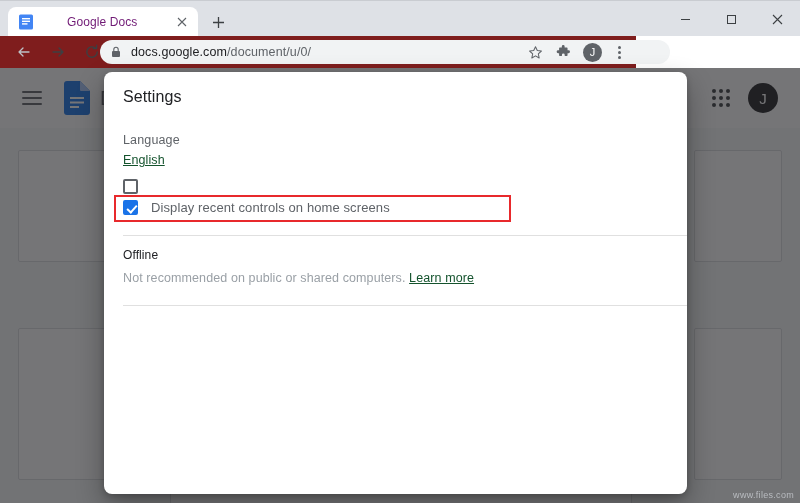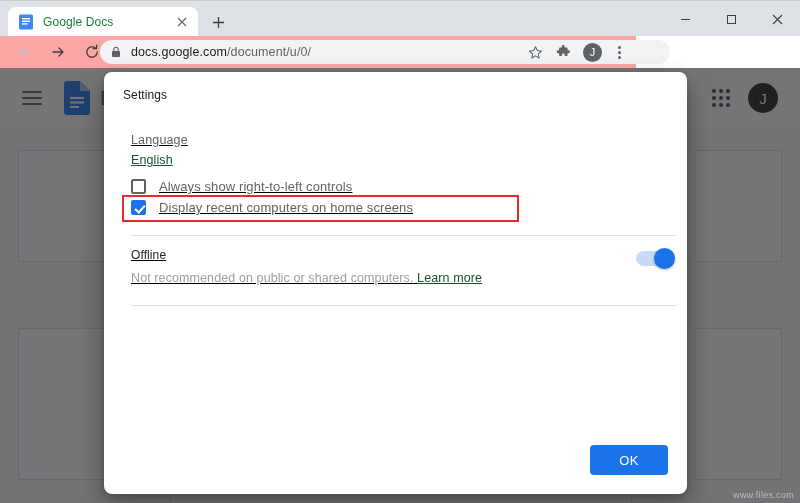--- a/index.html
+++ b/index.html
@@ -60,25 +60,26 @@
     height: 16px;
     flex: 0 0 16px;
     margin-right: 9px;
     position: relative;
   }
   .tab-favicon svg { display: block; }
 
   .tab-title {
     flex: 1 1 auto;
     font-size: 12px;
-    color: #15803d;
+    color: #701a75;
     white-space: nowrap;
     overflow: hidden;
     text-overflow: ellipsis;
     letter-spacing: 0.1px;
+    margin-left: 24px;
   }
 
   .tab-close {
     flex: 0 0 16px;
     width: 16px;
     height: 16px;
     display: flex;
     align-items: center;
     justify-content: center;
     color: #5f6368;
@@ -110,21 +111,21 @@
     justify-content: center;
     color: #3c4043;
   }
 
   
   .toolbar {
     position: absolute;
     left: 0; top: 36px;
     width: 636px;
     height: 32px;
-    background: #fca5a5;
+    background: #7f1d1d;
     display: flex;
     align-items: center;
     box-sizing: border-box;
   }
 
   .nav-btn {
     width: 28px;
     height: 28px;
     margin-left: 6px;
     display: flex;
@@ -345,33 +346,32 @@
     border-radius: 8px;
     box-shadow: 0 12px 28px rgba(0,0,0,0.32), 0 2px 6px rgba(0,0,0,0.20);
     box-sizing: border-box;
     overflow: hidden;
   }
 
   .dialog-title {
     position: absolute;
     left: 19px;
     top: 16px;
-    font-size: 12px;
+    font-size: 16px;
     color: #202124;
     letter-spacing: 0.1px;
   }
 
   .dialog-body {
     position: absolute;
-    left: 8px;
+    left: 0;
     top: 56px;
-    width: 583px;
+    width: 696px;
     box-sizing: border-box;
     padding: 0 19px;
-    text-decoration: underline;
   }
 
   .section-label {
     font-size: 12.5px;
     color: #5f6368;
     margin-top: 5px;
     margin-bottom: 3px;
     letter-spacing: 0.15px;
   }
 
@@ -670,29 +670,28 @@
     <div class="dialog-title">Settings</div>
 
     <div class="dialog-body">
 
       
       <div class="section-label">Language</div>
       <a class="link" href="#">English</a>
 
       <div class="checkrow">
         <span class="cb"></span>
-        <span class="cb-label">Always show right-to-left controls</span>
       </div>
 
       
       <div class="templates-block">
         <div class="highlight-box"></div>
         <div class="checkrow">
           <span class="cb checked"></span>
-          <span class="cb-label">Display recent computers on home screens</span>
+          <span class="cb-label">Display recent controls on home screens</span>
         </div>
       </div>
 
       <div class="divider"></div>
 
       
       <div class="toggle-row">
         <div class="toggle-col">
           <div class="sect-heading">Offline</div>
           <div class="sect-note"><span>Not recommended on public or shared computers.</span> <a class="link" href="#" style="font-size:12.5px;">Learn more</a></div>
@@ -702,17 +701,16 @@
           <span class="knob"></span>
         </div>
       </div>
 
       <div class="divider"></div>
 
       
 
     </div>
 
-    <button class="ok-button">OK</button>
   </div>
 
   <div class="watermark">www.files.com</div>
 </div>
 
 </body></html>

